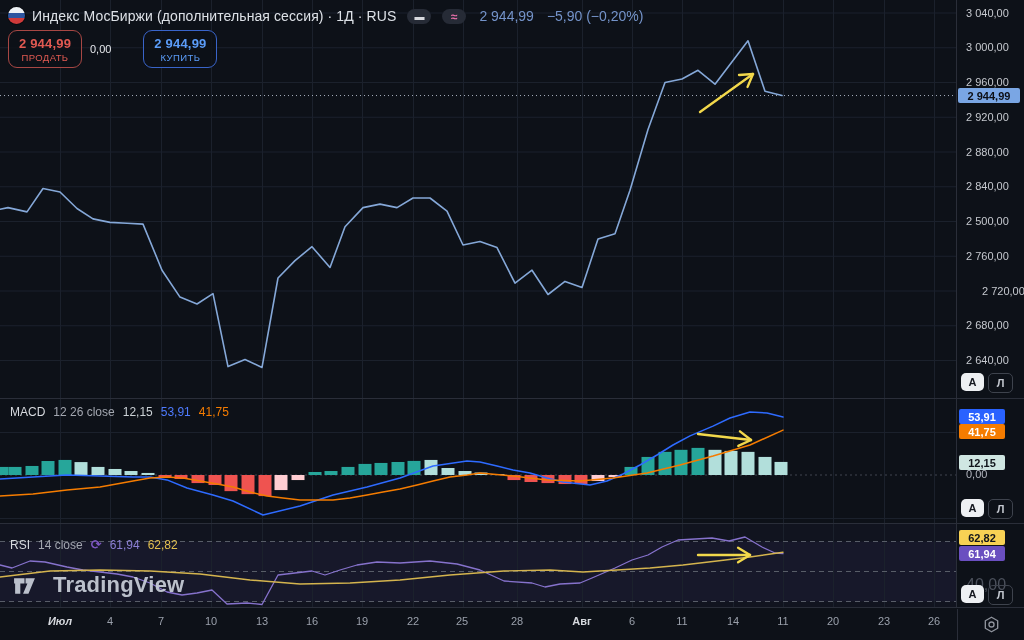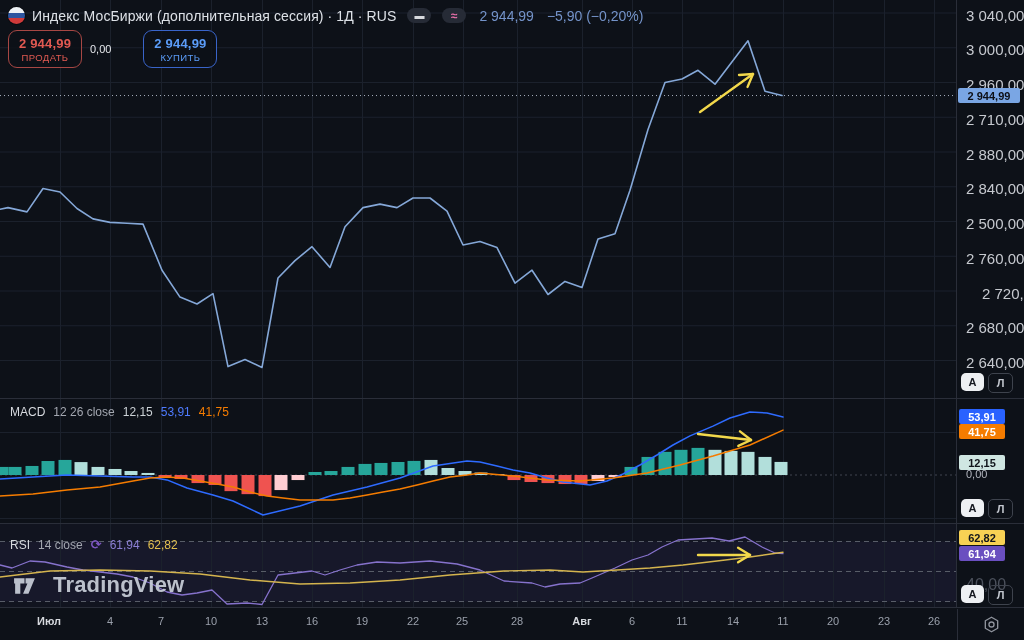--- a/index.html
+++ b/index.html
@@ -1,20 +1,20 @@
 <!DOCTYPE html>
 <html><head>
 <meta charset="utf-8">
 <style>
   html,body{margin:0;padding:0;background:#05060a;}
   .root{position:relative;width:1024px;height:640px;background:#0d1118;overflow:hidden;
         font-family:"Liberation Sans","DejaVu Sans",sans-serif;-webkit-font-smoothing:antialiased;}
   svg#cv{position:absolute;left:0;top:0;}
   
-  .titlebar{position:absolute;left:8px;top:7px;display:flex;align-items:center;gap:7px;z-index:5;}
+  .titlebar{position:absolute;left:8px;top:7px;display:flex;align-items:flex-end;gap:7px;z-index:5;}
   .flag{width:17px;height:17px;border-radius:50%;display:inline-block;
         background:linear-gradient(180deg,#eef2f6 0 34%,#2d55a0 34% 67%,#cf3a3a 67% 100%);
         box-shadow:0 0 0 1px rgba(0,0,0,.4);}
   .title{color:#dde1e7;font-size:14px;letter-spacing:.1px;}
   .pill{display:inline-flex;align-items:center;justify-content:center;width:24px;height:15px;margin-left:4px;
         background:#262b36;border-radius:8px;color:#d8dadf;font-size:10px;font-weight:bold;line-height:1;}
   .pill.pink{color:#e76fa9;font-size:12px;}
   .quote{color:#7493c9;font-size:14px;margin-left:6px;}
   .trade-row{position:absolute;left:8px;top:30px;display:flex;align-items:center;z-index:5;}
   .btn{display:flex;flex-direction:column;align-items:center;justify-content:center;gap:1px;
@@ -28,21 +28,21 @@
   .ind-row{position:absolute;display:flex;align-items:center;gap:8px;font-size:12px;z-index:4;}
   .ind-name{color:#d6d9de;}
   .ind-params{color:#a3a7b0;}
   .v-hist{color:#ccd2d6;}
   .v-macd{color:#4e7bff;}
   .v-sig{color:#f57c00;}
   .v-rsi{color:#8b7fd4;}
   .v-rsima{color:#e3c04f;}
   .rsi-ico{color:#7e57c2;font-family:"DejaVu Sans",sans-serif;font-size:13px;font-weight:bold;}
   
-  .axis-label{position:absolute;left:966px;color:#c6c9cf;font-size:15px;white-space:nowrap;}
+  .axis-label{position:absolute;left:966px;color:#c6c9cf;font-size:11px;white-space:nowrap;}
   .badge{position:absolute;left:958px;width:62px;height:15px;border-radius:2px;display:flex;
          align-items:center;justify-content:center;font-size:11px;font-weight:bold;}
   .badge.sm{width:46px;left:959px;}
   .axis-plain{position:absolute;left:966px;font-size:11px;color:#b2b5be;}
   .axis-dim{position:absolute;left:966px;font-size:16px;color:#4c515c;}
   .al{position:absolute;width:23px;height:18px;border-radius:5px;display:flex;align-items:center;
       justify-content:center;font-size:11px;font-weight:bold;cursor:pointer;}
   .al.a{background:#eef0f3;color:#14171f;}
   .al.l{background:transparent;border:1px solid #3e434d;color:#c3c7cf;}
   
@@ -199,21 +199,21 @@
     <span class="ind-params">14 close</span>
     <span class="rsi-ico">⟳</span>
     <span class="v-rsi">61,94</span>
     <span class="v-rsima">62,82</span>
   </div>
 
   <div id="priceAxisLabels">
       <div class="axis-label" style="top: 6.5px;">3 040,00</div>
       <div class="axis-label" style="top: 41.25px;">3 000,00</div>
       <div class="axis-label" style="top: 76px;">2 960,00</div>
-      <div class="axis-label" style="top: 110.75px;">2 710,00</div>
+      <div class="axis-label" style="top: 110.75px;">2 920,00</div>
       <div class="axis-label" style="top: 145.5px;">2 880,00</div>
       <div class="axis-label" style="top: 180.25px;">2 840,00</div>
       <div class="axis-label" style="top: 215px;">2 500,00</div>
       <div class="axis-label" style="top: 249.75px;">2 760,00</div>
       <div class="axis-label" style="top: 284.5px; margin-left: 16px;">2 720,00</div>
       <div class="axis-label" style="top: 319.25px;">2 680,00</div>
       <div class="axis-label" style="top: 354px;">2 640,00</div>
     </div>
 
   <div class="badge" style="top:88px;background:#7aa6e4;color:#0c0e14;">2 944,99</div>
@@ -226,21 +226,21 @@
   <div class="axis-dim" style="top:576px;">40,00</div>
 
   <div class="al a" style="left:961px;top:373px;">А</div>
   <div class="al l" style="left:988px;top:373px;">Л</div>
   <div class="al a" style="left:961px;top:499px;">А</div>
   <div class="al l" style="left:988px;top:499px;">Л</div>
   <div class="al a" style="left:961px;top:585px;">А</div>
   <div class="al l" style="left:988px;top:585px;">Л</div>
 
   <div id="timeAxisLabels">
-      <div class="t-label month" style="left: 49px;">Июл</div>
+      <div class="t-label month" style="left: 60px; font-style: italic;">Июл</div>
       <div class="t-label" style="left: 110px;">4</div>
       <div class="t-label" style="left: 161px;">7</div>
       <div class="t-label" style="left: 211px;">10</div>
       <div class="t-label" style="left: 262px;">13</div>
       <div class="t-label" style="left: 312px;">16</div>
       <div class="t-label" style="left: 362px;">19</div>
       <div class="t-label" style="left: 413px;">22</div>
       <div class="t-label" style="left: 462px;">25</div>
       <div class="t-label" style="left: 517px;">28</div>
       <div class="t-label month" style="left: 582px;">Авг</div>

